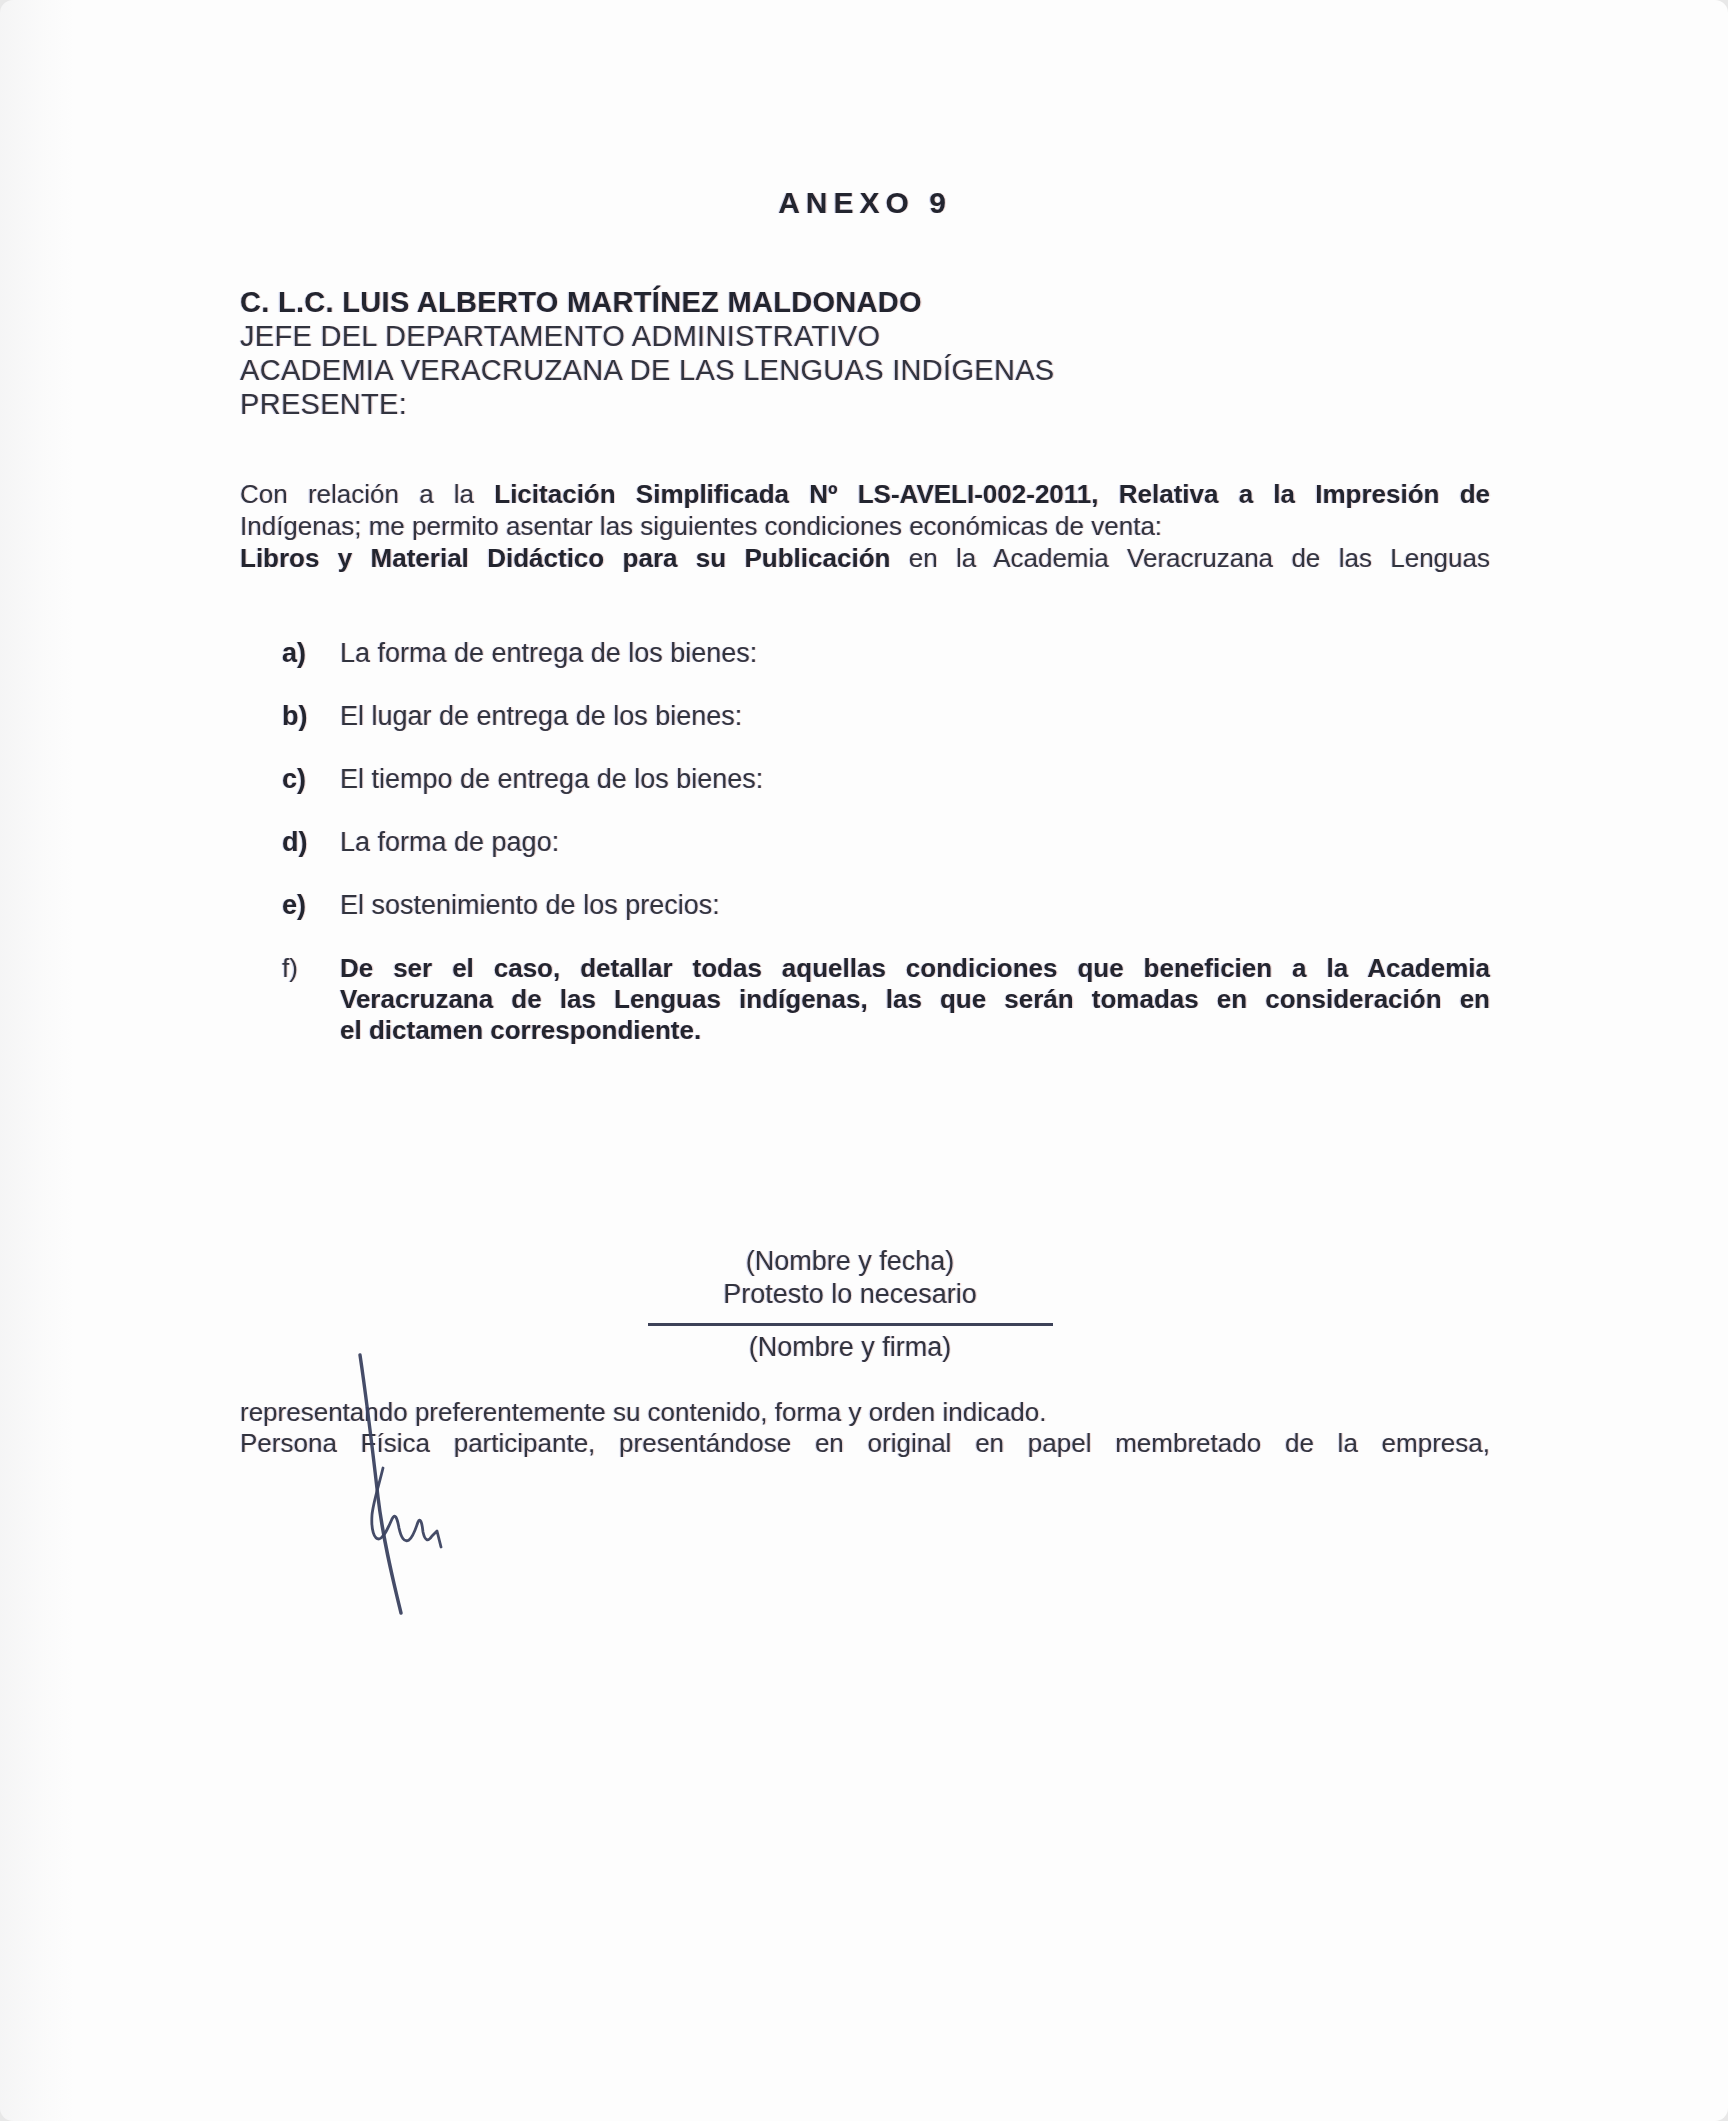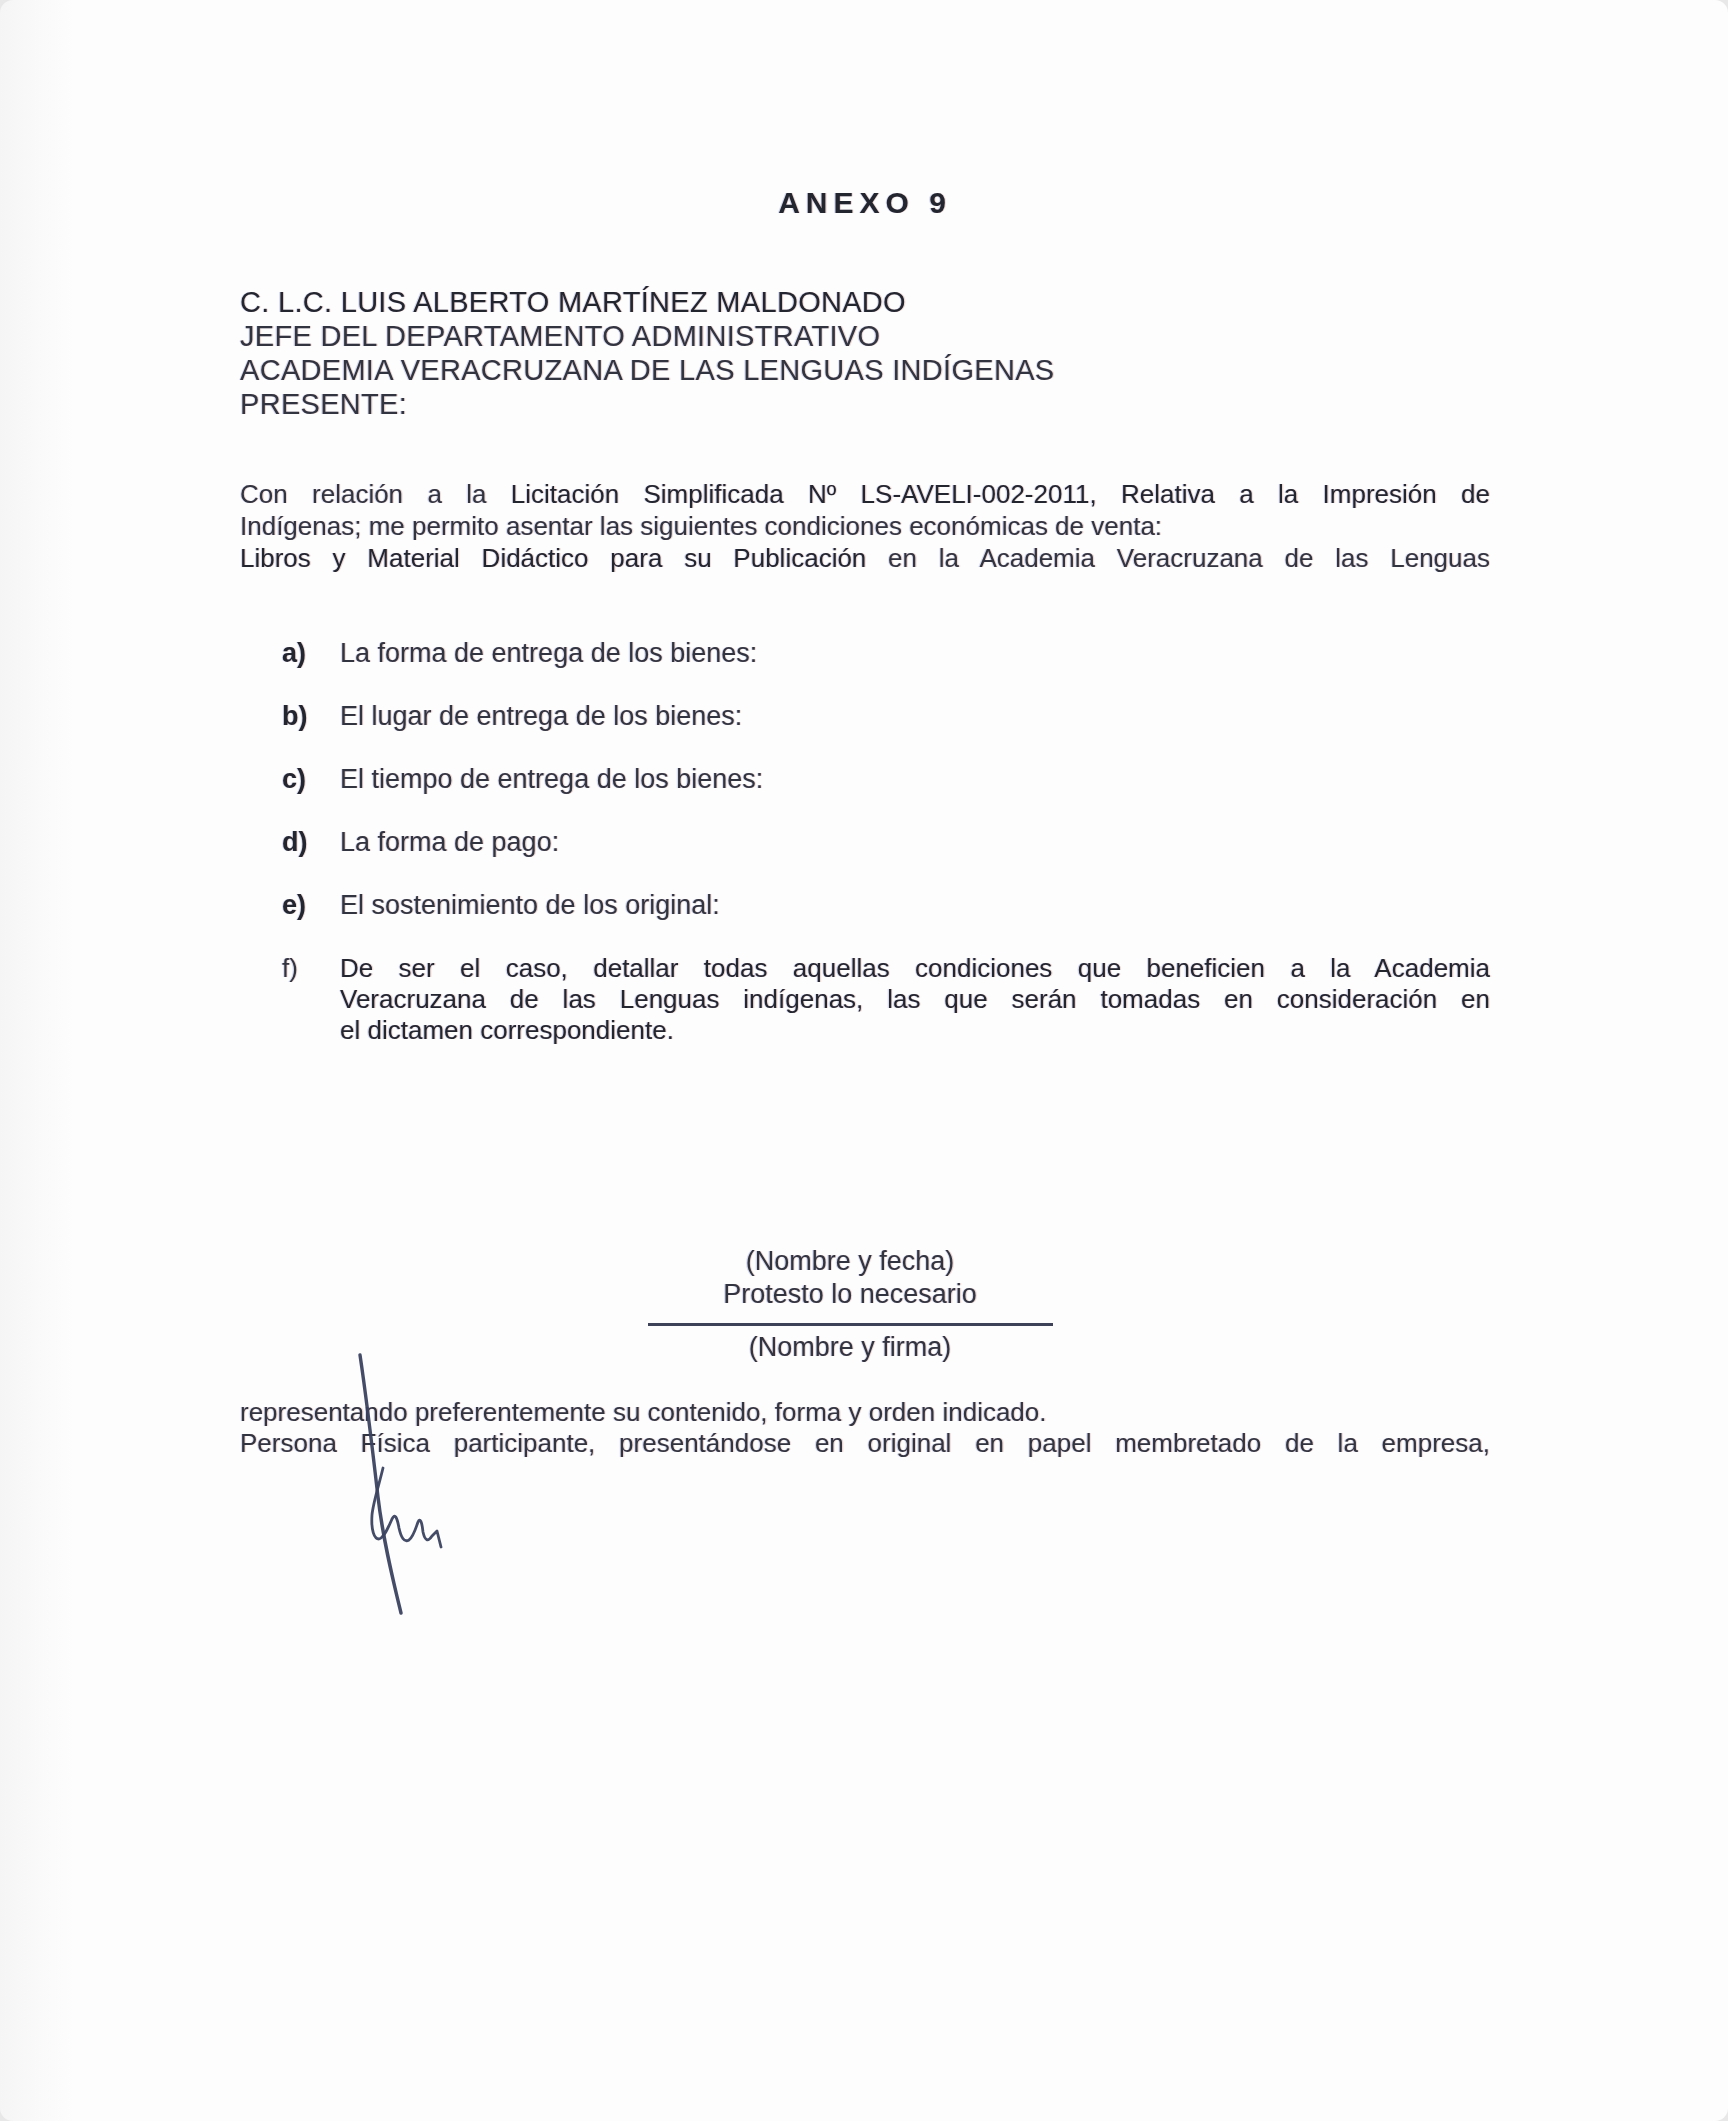--- a/index.html
+++ b/index.html
@@ -28,21 +28,21 @@
     text-align:center; font-size:30px; font-weight:700;
     letter-spacing:6px; color:var(--ink-bold,#23252f);
   }
 
   .addressee{ margin-top:67px; font-size:29px; line-height:34px; letter-spacing:0.3px; }
   .addressee .line{ white-space:nowrap; }
 
   .para .line{ font-size:26px; line-height:32px; white-space:nowrap; }
   .intro{ margin-top:57px; }
   .just{ text-align:justify; text-align-last:justify; }
-  .b{ font-weight:400; color:var(--ink-bold,#23252f); }
+  .b{ font-weight:700; color:var(--ink-bold,#23252f); }
 
   .conditions{ margin-top:64px; }
   .item{ position:relative; padding-left:100px; margin-bottom:32px; font-size:27px; line-height:31px; }
   .item .letter{ position:absolute; left:42px; top:0; }
   .item .letter.lb{ font-weight:700; color:var(--ink-bold,#23252f); }
   .item .line{ white-space:nowrap; }
   .item .line.just{ text-align:justify; text-align-last:justify; }
   .item-f{ margin-bottom:0; font-size:26px; }
 
   .sig-block{ margin-top:199px; position:relative; left:-15px; text-align:center; font-size:27px; line-height:33px; }
@@ -96,21 +96,21 @@
         </div>
         <div class="item">
           <span class="letter lb">d)</span>
           <div>
             <div class="line"><span>La forma de pago:</span></div>
           </div>
         </div>
         <div class="item">
           <span class="letter lb">e)</span>
           <div>
-            <div class="line"><span>El sostenimiento de los original:</span></div>
+            <div class="line"><span>El sostenimiento de los precios:</span></div>
           </div>
         </div>
         <div class="item item-f">
           <span class="letter">f)</span>
           <div>
             <div class="line just"><span class="b">De ser el caso, detallar todas aquellas condiciones que beneficien a la Academia</span></div>
             <div class="line just"><span class="b">Veracruzana de las Lenguas indígenas, las que serán tomadas en consideración en</span></div>
             <div class="line"><span class="b">el dictamen correspondiente.</span></div>
           </div>
         </div>

